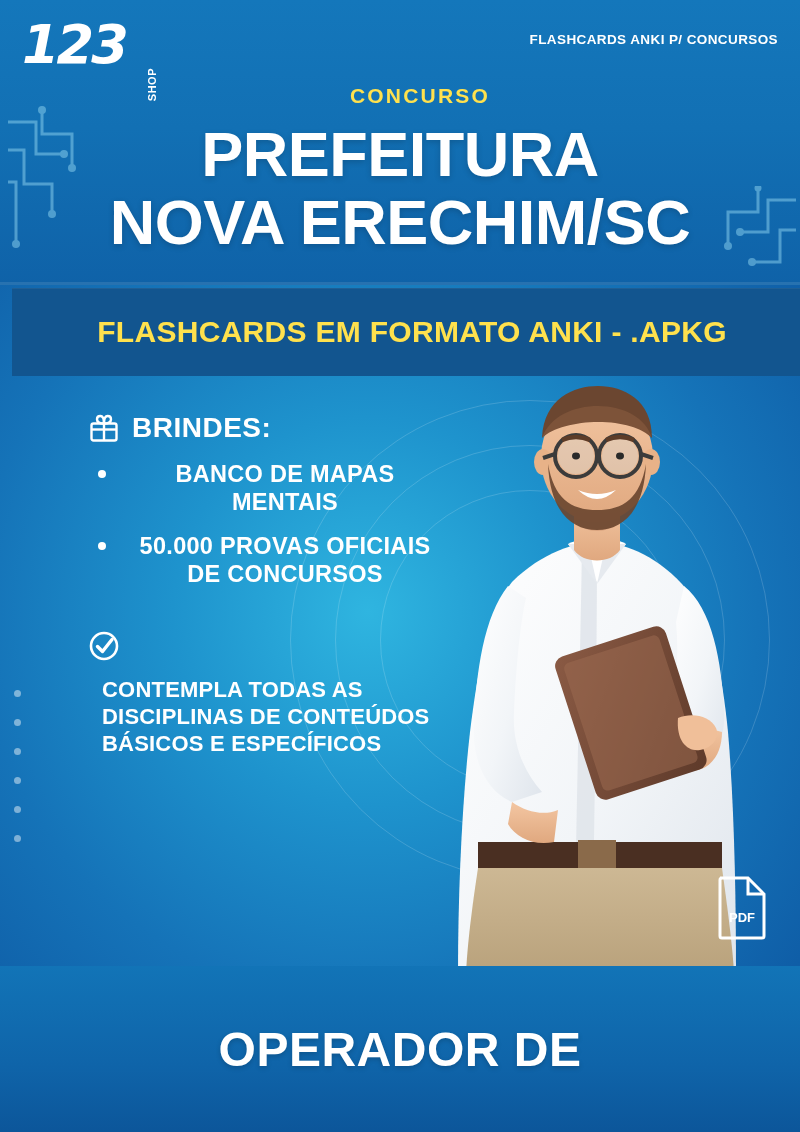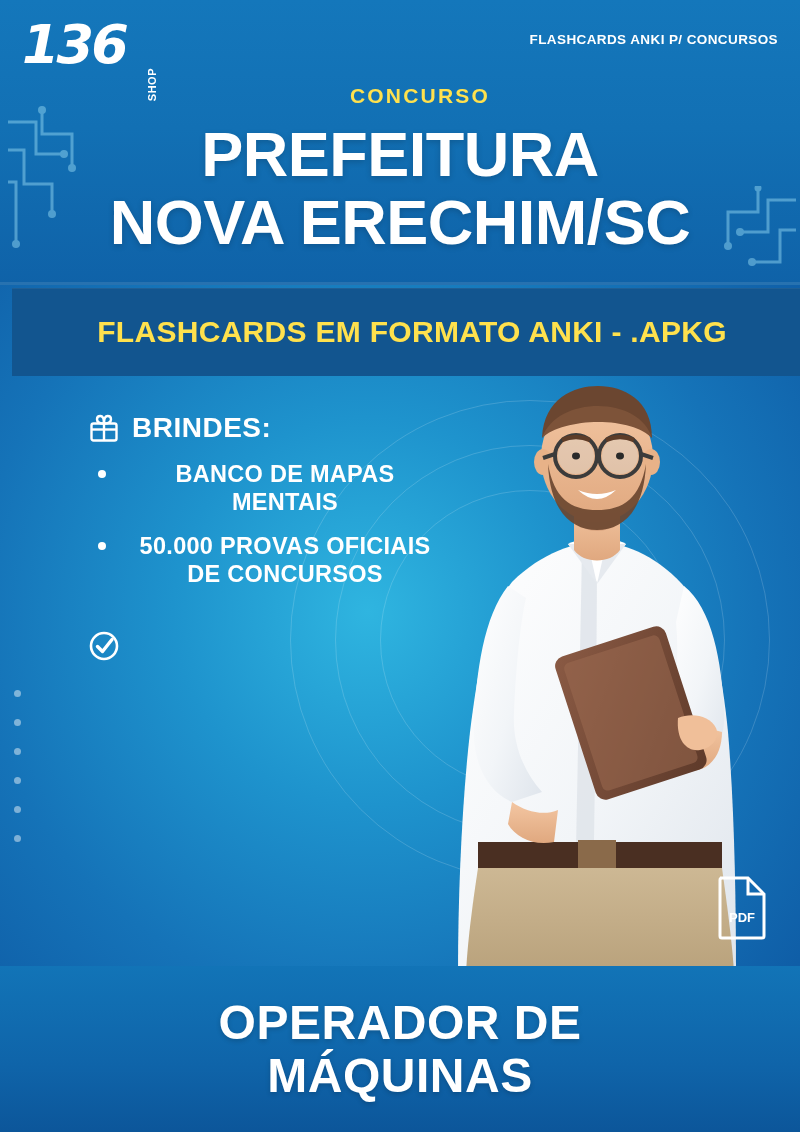--- a/index.html
+++ b/index.html
@@ -276,21 +276,21 @@
       <g fill="#8fd4f0">
         <circle cx="58" cy="50" r="4"></circle>
           <circle cx="46" cy="110" r="4"></circle>
         <circle cx="10" cy="140" r="4"></circle>
           <circle cx="66" cy="64" r="4"></circle>
         <circle cx="36" cy="6" r="4"></circle>
       </g>
     </svg>
 
     <div class="logo">
-      <div class="logo-num">136</div>
+      <div class="logo-num">123</div>
       <div class="logo-shop">SHOP</div>
     </div>
 
     <div class="tagline">FLASHCARDS ANKI P/ CONCURSOS</div>
 
     <div class="kicker">CONCURSO</div>
 
     <div class="title">
       <span>PREFEITURA</span>
       <span class="l2">NOVA ERECHIM/SC</span>
@@ -439,20 +439,21 @@
       <li>50.000 PROVAS OFICIAIS DE CONCURSOS</li>
     </ul>
 
     <div class="edital-head">
       <svg width="32" height="32" viewBox="0 0 32 32">
         <circle cx="16" cy="16" r="13" fill="none" stroke="#ffffff" stroke-width="2.6"></circle>
         <path d="M9.5 16.5 L14.5 21.5 L24 9.5" fill="none" stroke="#ffffff" stroke-width="3.4" stroke-linecap="round" stroke-linejoin="round"></path>
       </svg>
     </div>
 
+    <div class="edital-text">CONTEMPLA TODAS AS DISCIPLINAS DE CONTEÚDOS BÁSICOS E ESPECÍFICOS</div>
   </div>
 
   <svg class="pdf-badge" viewBox="0 0 54 64">
     <path d="M6 2 H34 L50 18 V60 A2 2 0 0 1 48 62 H8 A2 2 0 0 1 6 60 V4 A2 2 0 0 1 8 2 Z" fill="none" stroke="#ffffff" stroke-width="3"></path>
     <path d="M34 2 V18 H50" fill="none" stroke="#ffffff" stroke-width="3"></path>
     <text x="28" y="46" text-anchor="middle" font-family="Liberation Sans, sans-serif" font-size="13" font-weight="bold" fill="#ffffff">PDF</text>
   </svg>
 
   <svg class="circuit bl" width="120" height="140" viewBox="0 0 120 140">
     <g fill="none" stroke="#8fd4f0" stroke-width="3">
@@ -477,17 +478,16 @@
     <g fill="#8fd4f0">
       <circle cx="52" cy="48" r="4"></circle>
         <circle cx="64" cy="78" r="4"></circle>
       <circle cx="42" cy="62" r="4"></circle>
     </g>
   </svg>
 
   <div class="bottom-band">
     <div class="role">
       <div>OPERADOR DE</div>
-      <div>MÁQUINAS</div>
     </div>
   </div>
 
 </div>
 
 </body></html>

